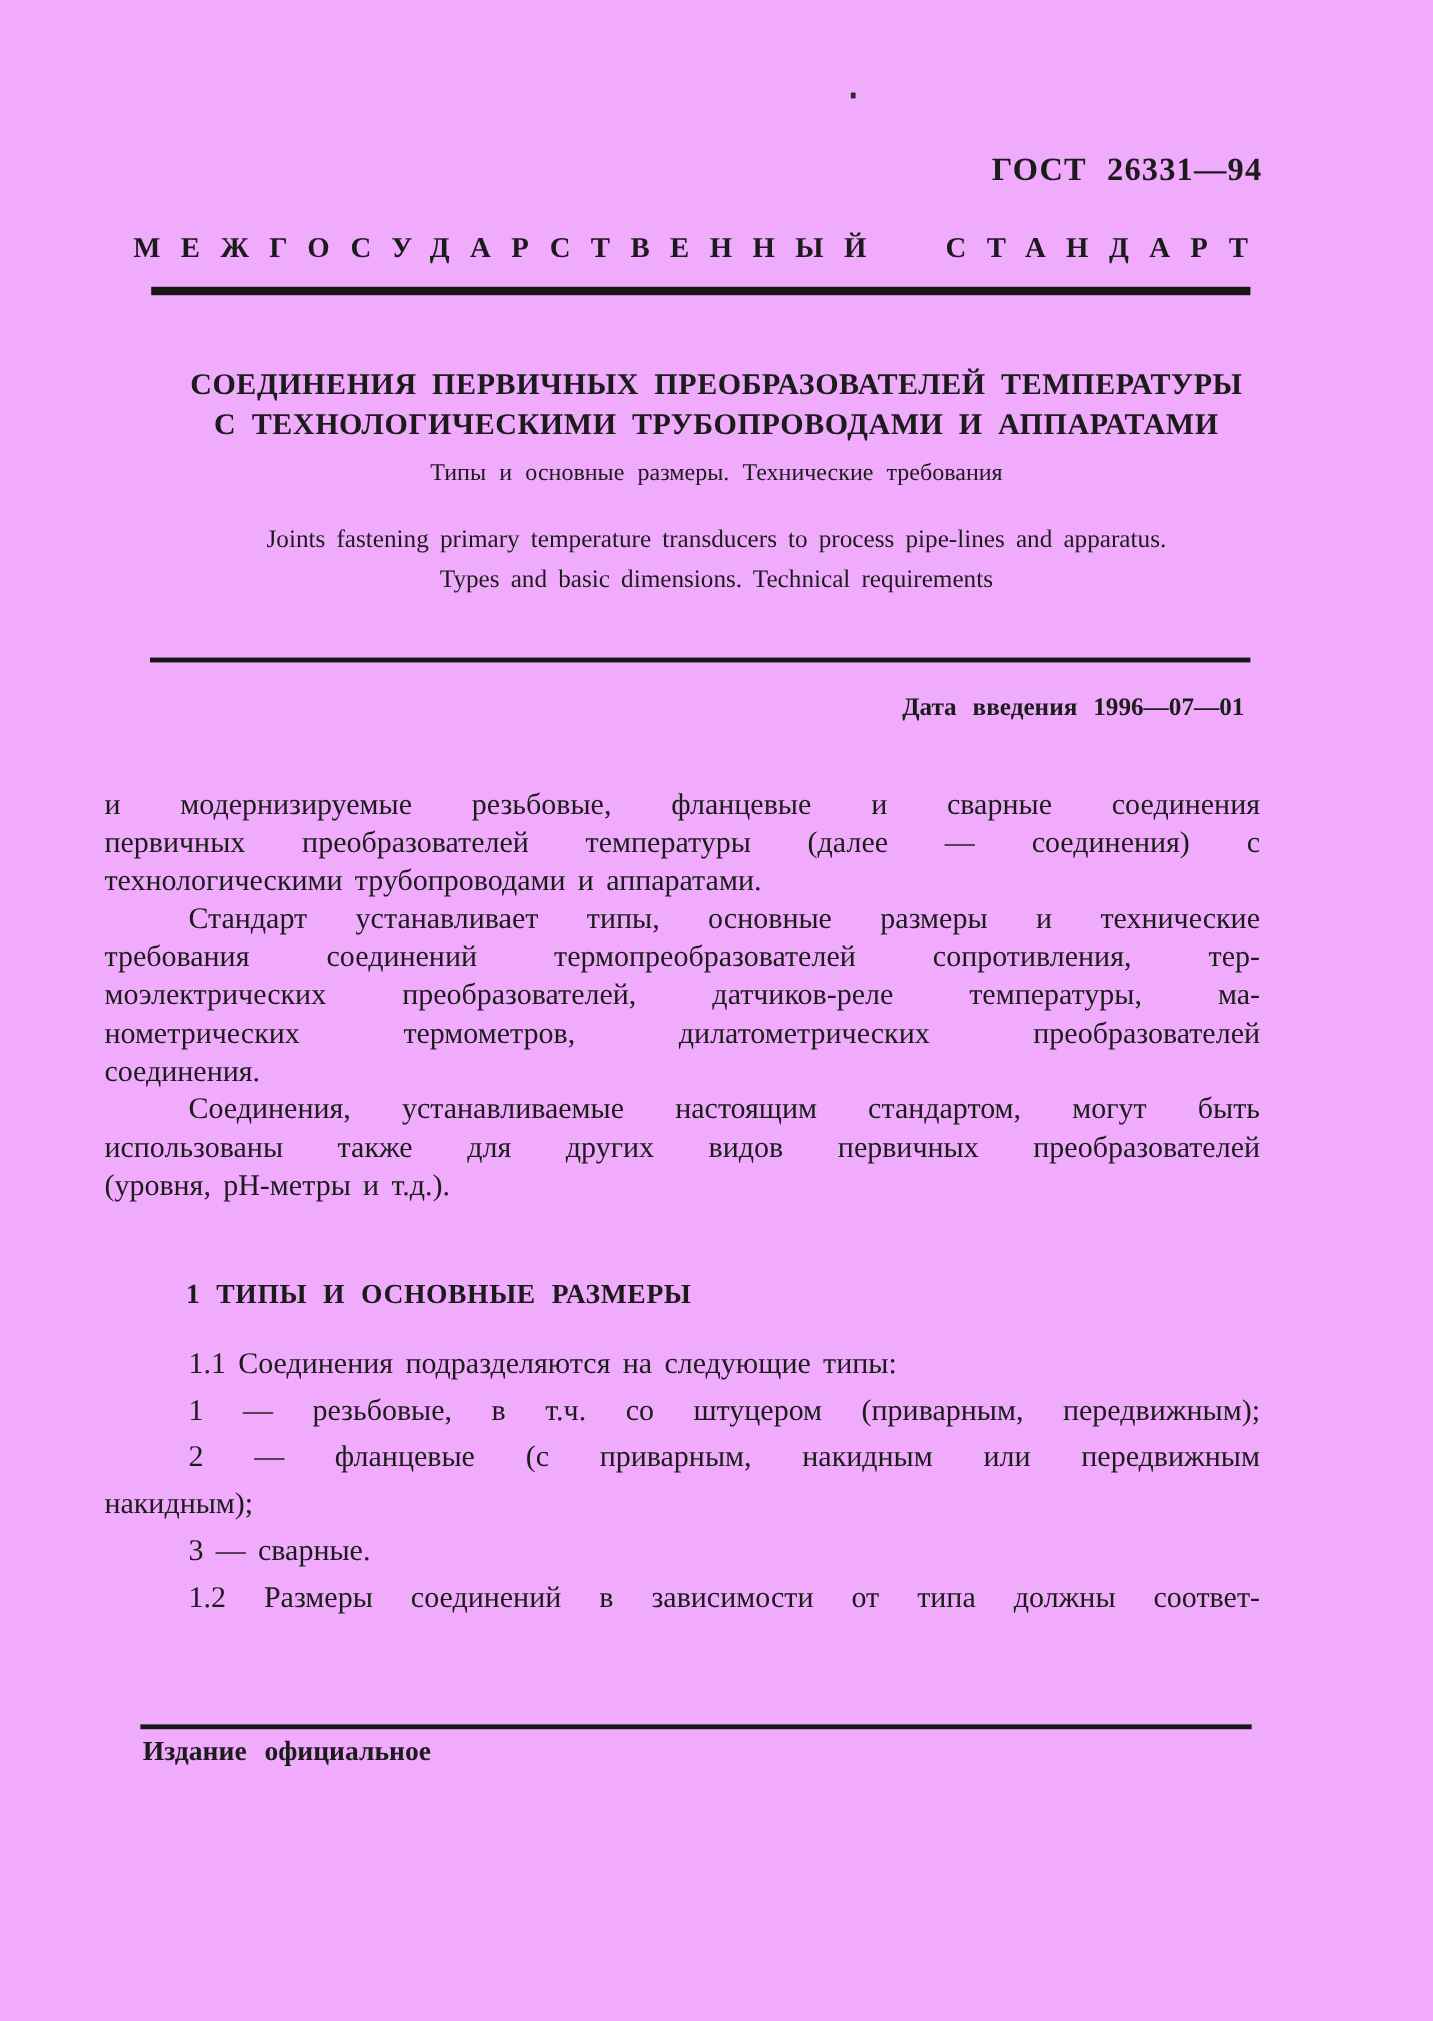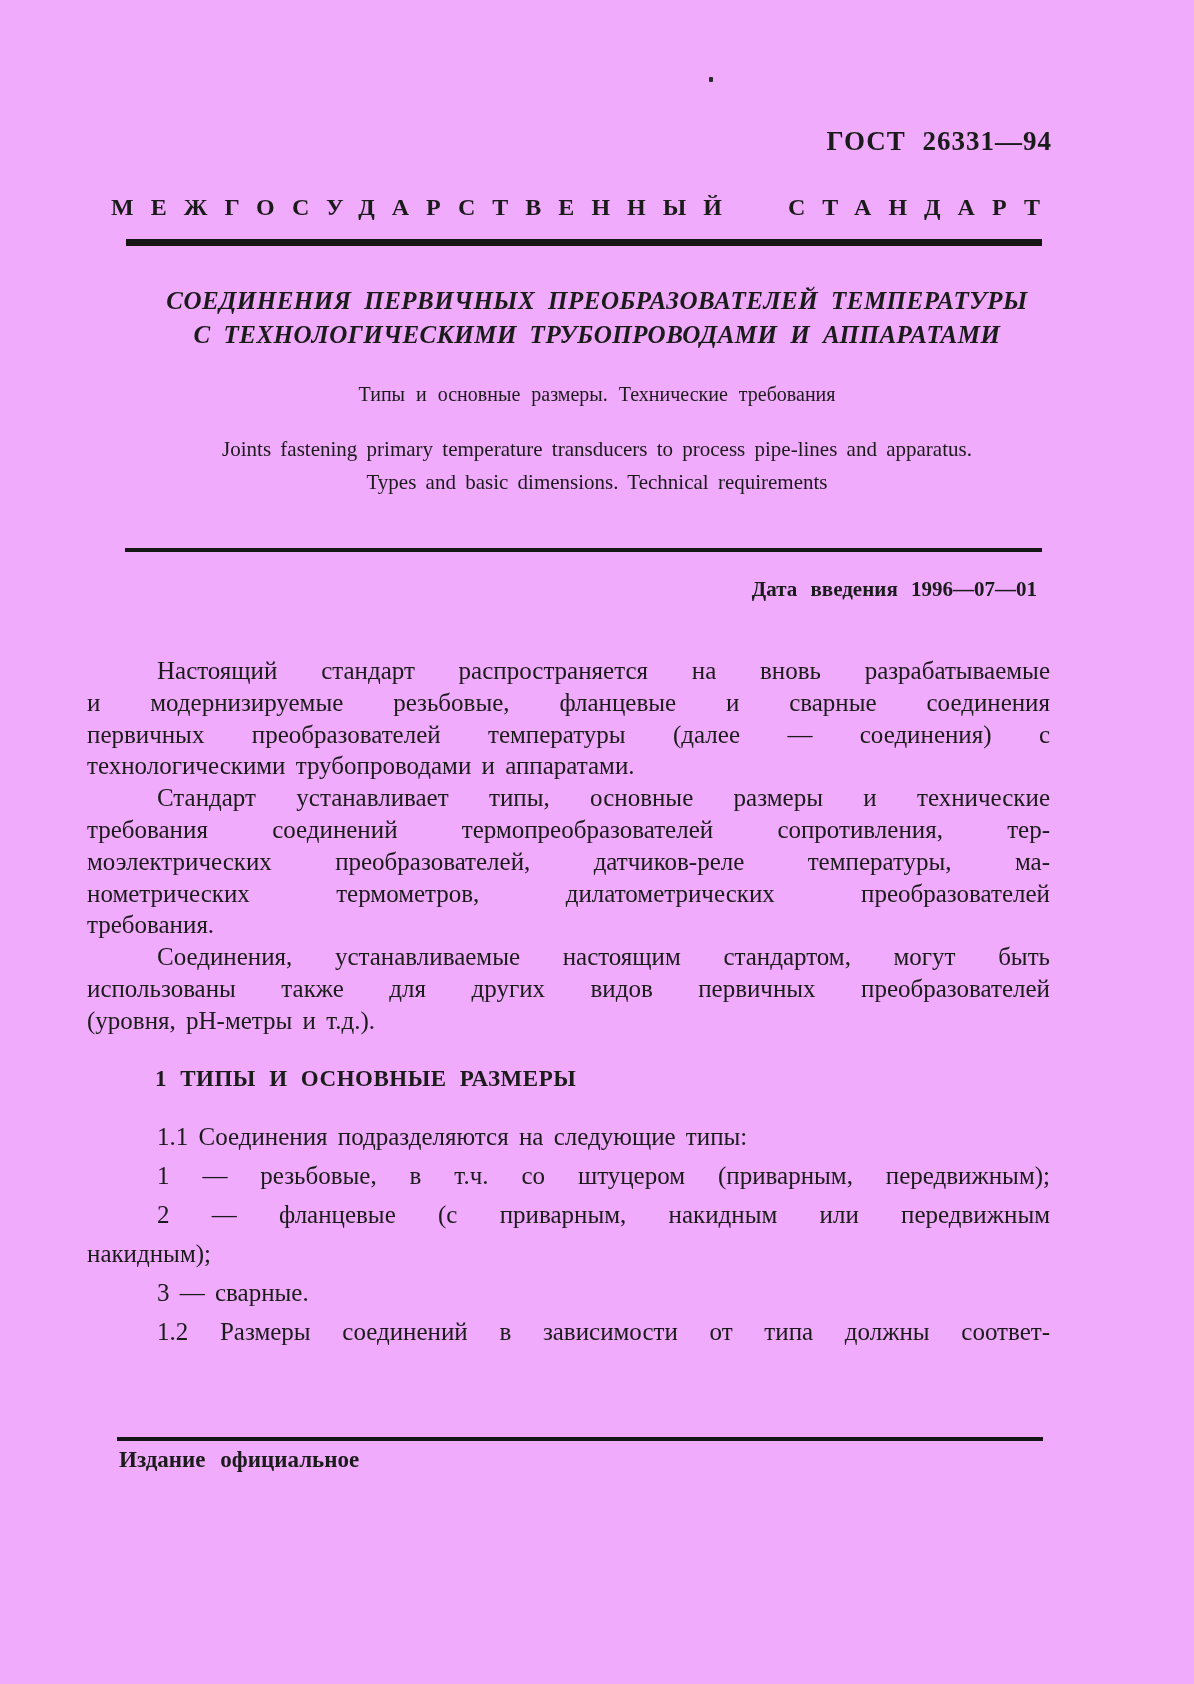--- a/index.html
+++ b/index.html
@@ -14,23 +14,23 @@
     top:126px; right:142px; font-size:27px; font-weight:700;
     word-spacing:9px; letter-spacing:1px; white-space:nowrap;
   }
   .banner{
     top:194px; left:111px; font-size:24px; font-weight:700;
     letter-spacing:17px; word-spacing:26px; white-space:nowrap;
   }
   .rule{background:#161616;}
   .banner-rule{top:239px; left:126px; width:916px; height:7px;}
   .title-block{
-    top:284px; left:92px; width:1010px; text-align:center;
+    top:304px; left:92px; width:1010px; text-align:center;
     font-size:25px; font-weight:700; line-height:34px;
-    word-spacing:6px; letter-spacing:0.5px;font-style:italic;
+    word-spacing:6px; letter-spacing:0.5px;
   }
   .subtitle-ru{
     top:383px; left:92px; width:1010px; text-align:center;
     font-size:20px; font-weight:400; word-spacing:6px;
   }
   .subtitle-en{
     top:433px; left:92px; width:1010px; text-align:center;
     font-size:21px; line-height:33px; word-spacing:4px;
   }
   .mid-rule{top:548px; left:125px; width:917px; height:4px;}
@@ -82,29 +82,28 @@
   <div class="abs subtitle-en">
     <div>Joints fastening primary temperature transducers to process pipe-lines and apparatus.</div>
     <div>Types and basic dimensions. Technical requirements</div>
   </div>
 
   <div class="abs rule mid-rule"></div>
 
   <div class="abs effective-date">Дата введения 1996—07—01</div>
 
   <div class="abs intro-block">
-      <div class="bline indent just">Настоящий стандарт распространяется на вновь разрабатываемые</div>
       <div class="bline just">и модернизируемые резьбовые, фланцевые и сварные соединения</div>
       <div class="bline just">первичных преобразователей температуры (далее — соединения) с</div>
       <div class="bline">технологическими трубопроводами и аппаратами.</div>
       <div class="bline indent just">Стандарт устанавливает типы, основные размеры и технические</div>
       <div class="bline just">требования соединений термопреобразователей сопротивления, тер-</div>
       <div class="bline just">моэлектрических преобразователей, датчиков-реле температуры, ма-</div>
       <div class="bline just">нометрических термометров, дилатометрических преобразователей</div>
-      <div class="bline">требования.</div>
+      <div class="bline">соединения.</div>
       <div class="bline indent just">Соединения, устанавливаемые настоящим стандартом, могут быть</div>
       <div class="bline just">использованы также для других видов первичных преобразователей</div>
       <div class="bline">(уровня, pH-метры и т.д.).</div>
     </div>
 
   <div class="abs section-heading">1 ТИПЫ И ОСНОВНЫЕ РАЗМЕРЫ</div>
 
   <div class="abs section-block">
       <div class="bline indent">1.1 Соединения подразделяются на следующие типы:</div>
       <div class="bline indent just">1 — резьбовые, в т.ч. со штуцером (приварным, передвижным);</div>

